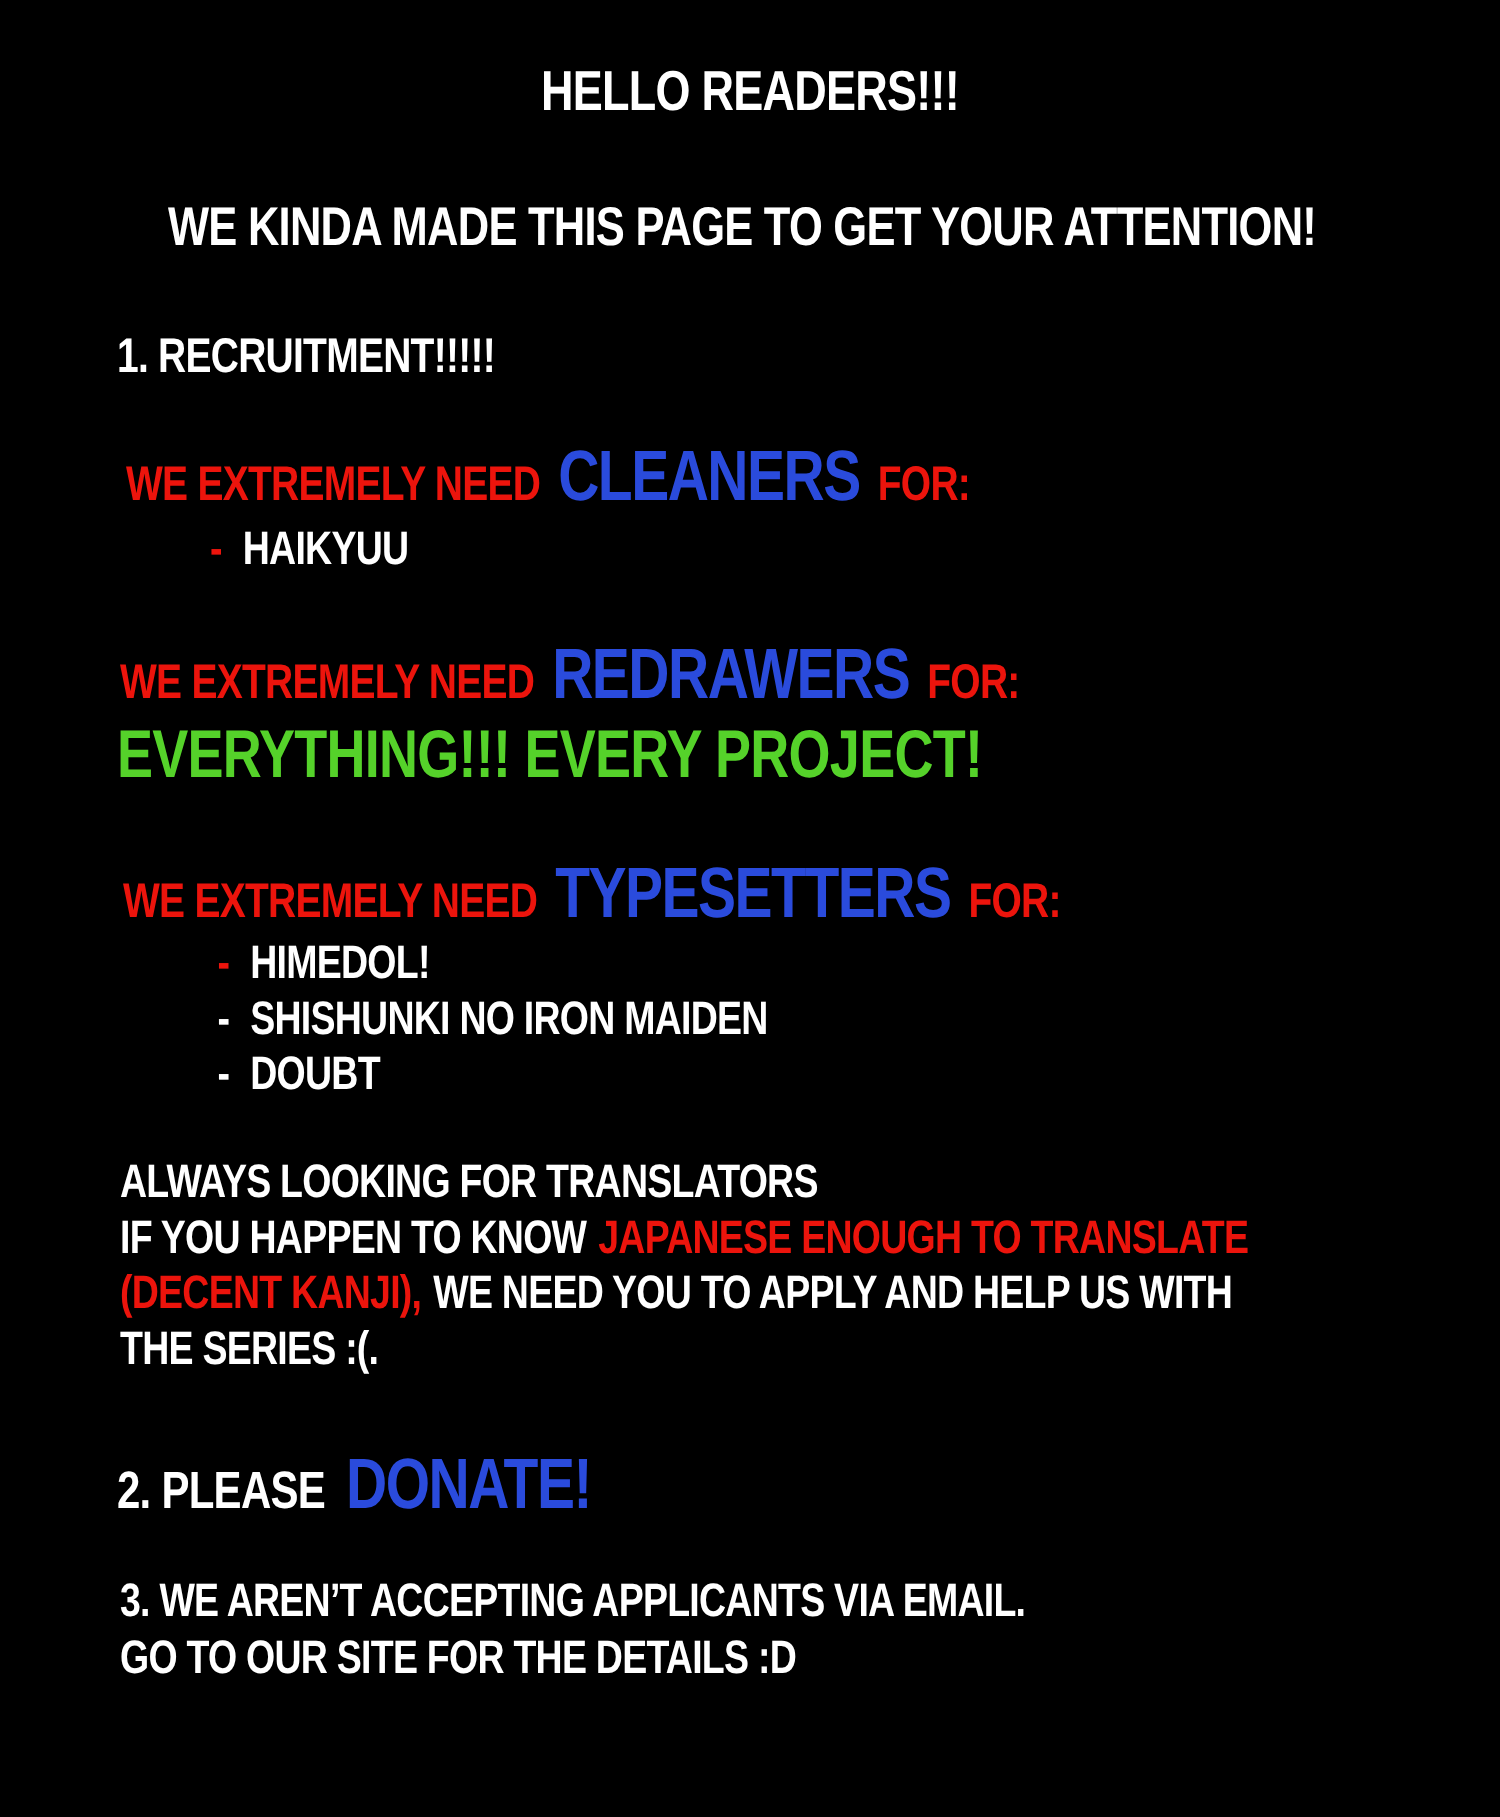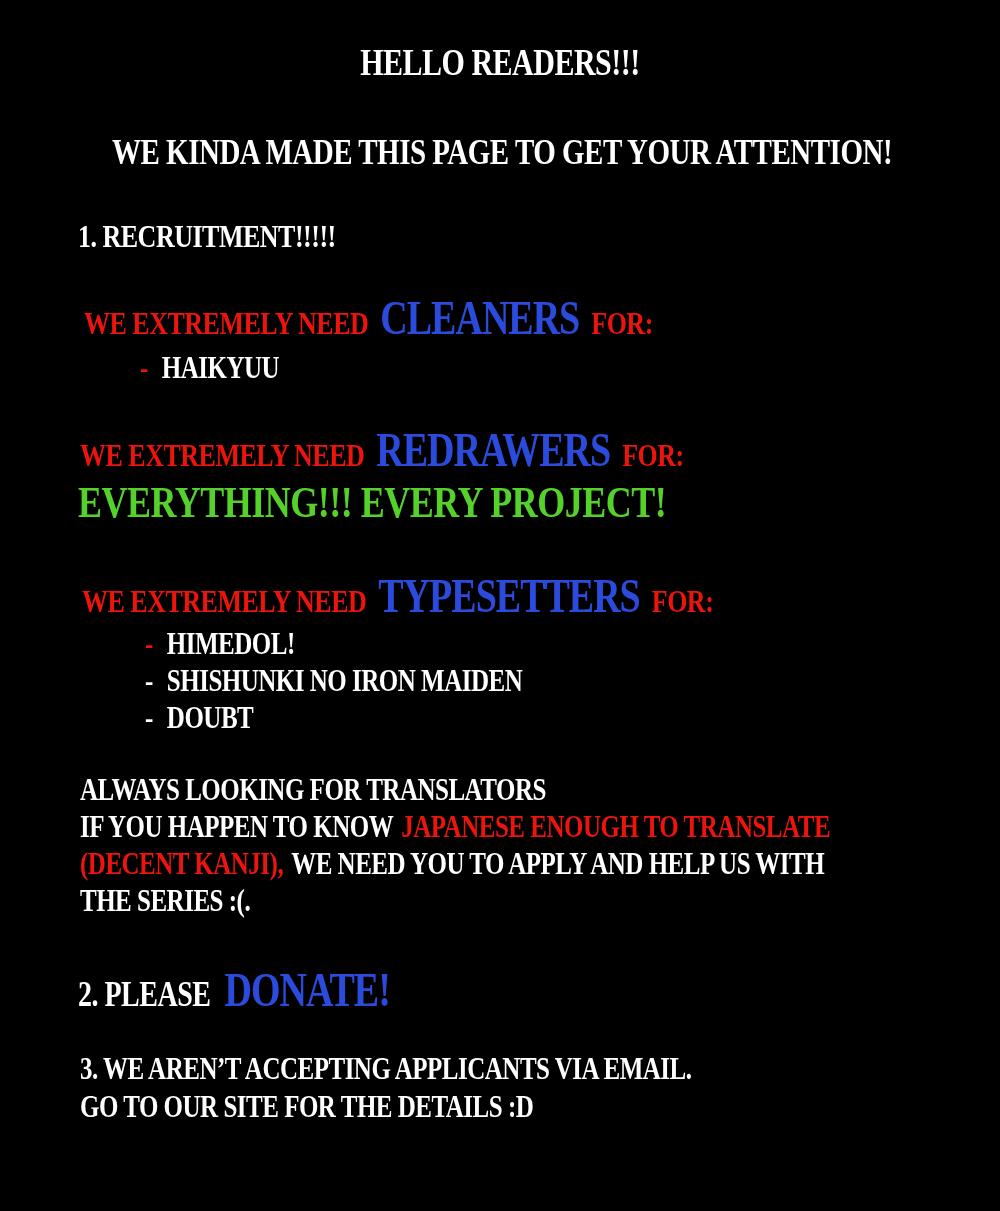--- a/index.html
+++ b/index.html
@@ -9,21 +9,21 @@
     --white:#ffffff;
     --background:#000000;
   }
   html,body{margin:0;padding:0;background:#000;}
   .page{
     position:relative;
     width:1000px;
     height:1211px;
     background:var(--background);
     overflow:hidden;
-    font-family:Liberation Serif, serif;
+    font-family:Liberation Sans, sans-serif;
     font-weight:bold;
     color:var(--white);
   }
   .line{
     position:absolute;
     white-space:nowrap;
     transform:scaleY(1.25);
     transform-origin:0 0;
     letter-spacing:-0.5px;
     line-height:1.1;

